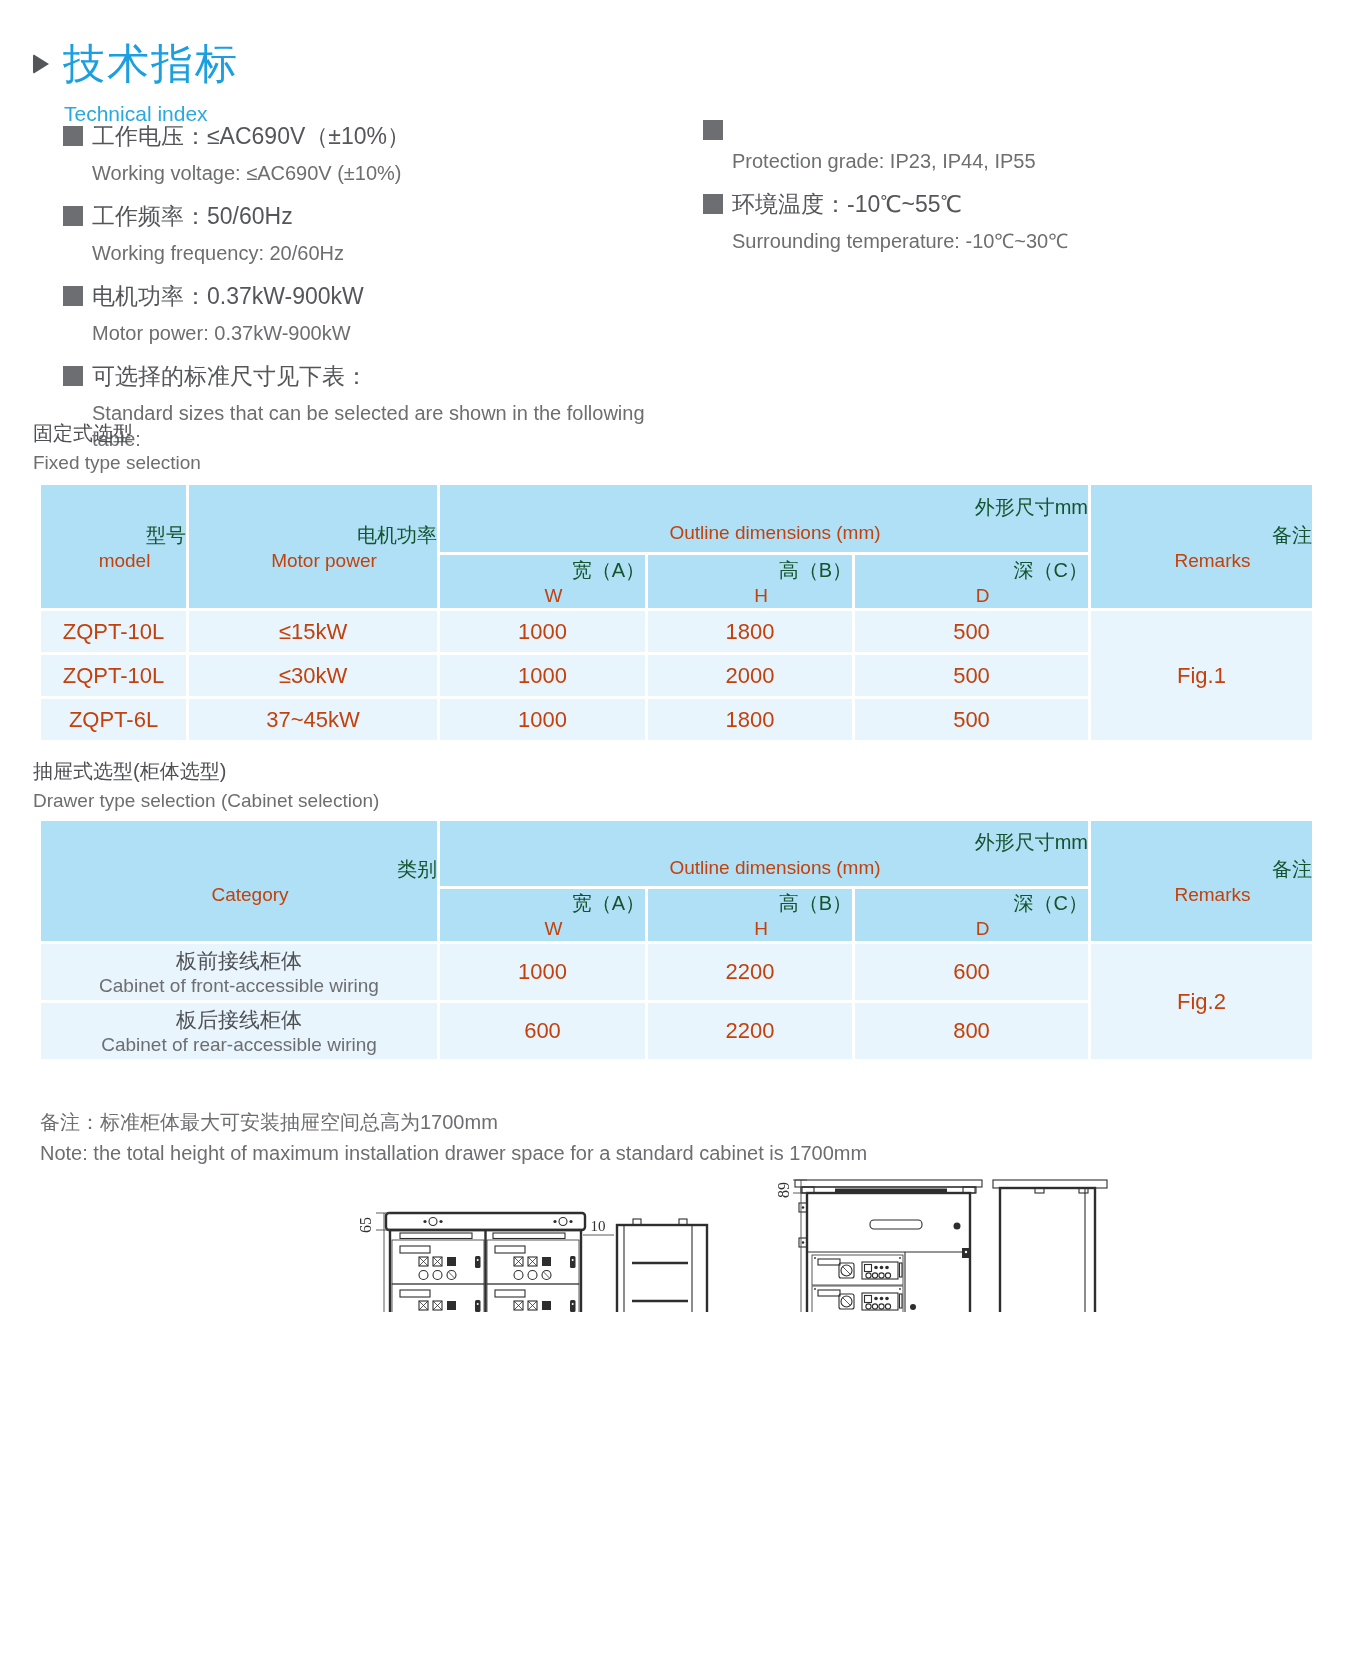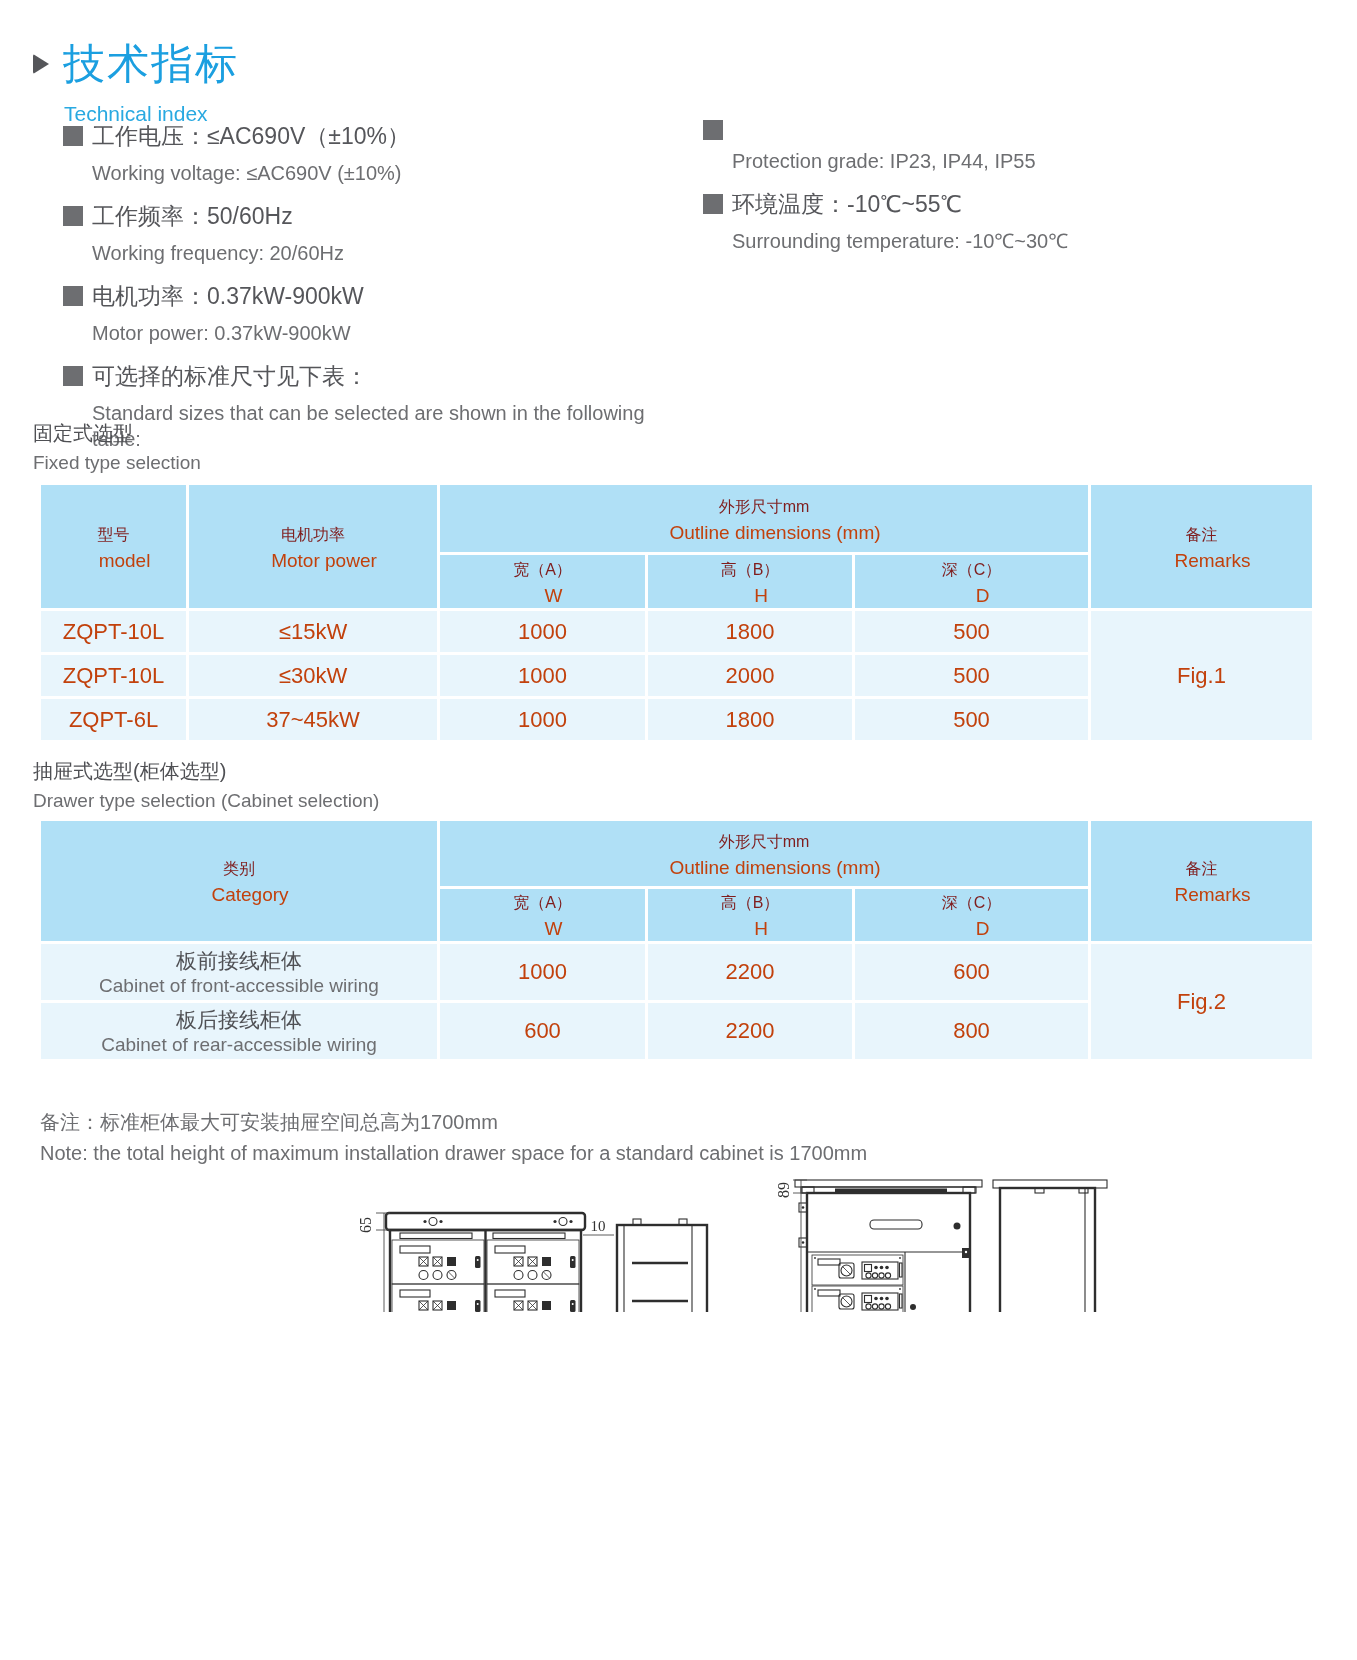--- a/index.html
+++ b/index.html
@@ -25,21 +25,21 @@
 
   
   .sec .cn{font-size:20px;color:#4f5054;line-height:26px;}
   .sec .en{font-size:19px;color:#6d6e71;line-height:26px;margin-top:4px;}
 
   
   table.t{border-collapse:collapse;table-layout:fixed;}
   table.t td{border:3px solid #fff;text-align:center;vertical-align:middle;padding:0;}
   td.hd{background:#b0e0f6;}
   td.bd{background:#e8f5fc;}
-  .hcn{font-size:16px;color:#7f1d1d;line-height:28px;}
+  .hcn{font-size:20px;color:#14532d;line-height:28px;text-align:right;}
   .hen{font-size:19px;color:#c2410c;line-height:24px;padding-left:22px;}
   .num{font-size:22px;color:#c2410c;}
   .ccn{font-size:21px;color:#4f5054;line-height:27px;}
   .cen{font-size:19px;color:#6d6e71;line-height:24px;}
 
   
   .note .cn{font-size:20px;color:#6d6e71;line-height:28px;}
   .note .en{font-size:20px;color:#6d6e71;line-height:28px;margin-top:3px;}
 
   

